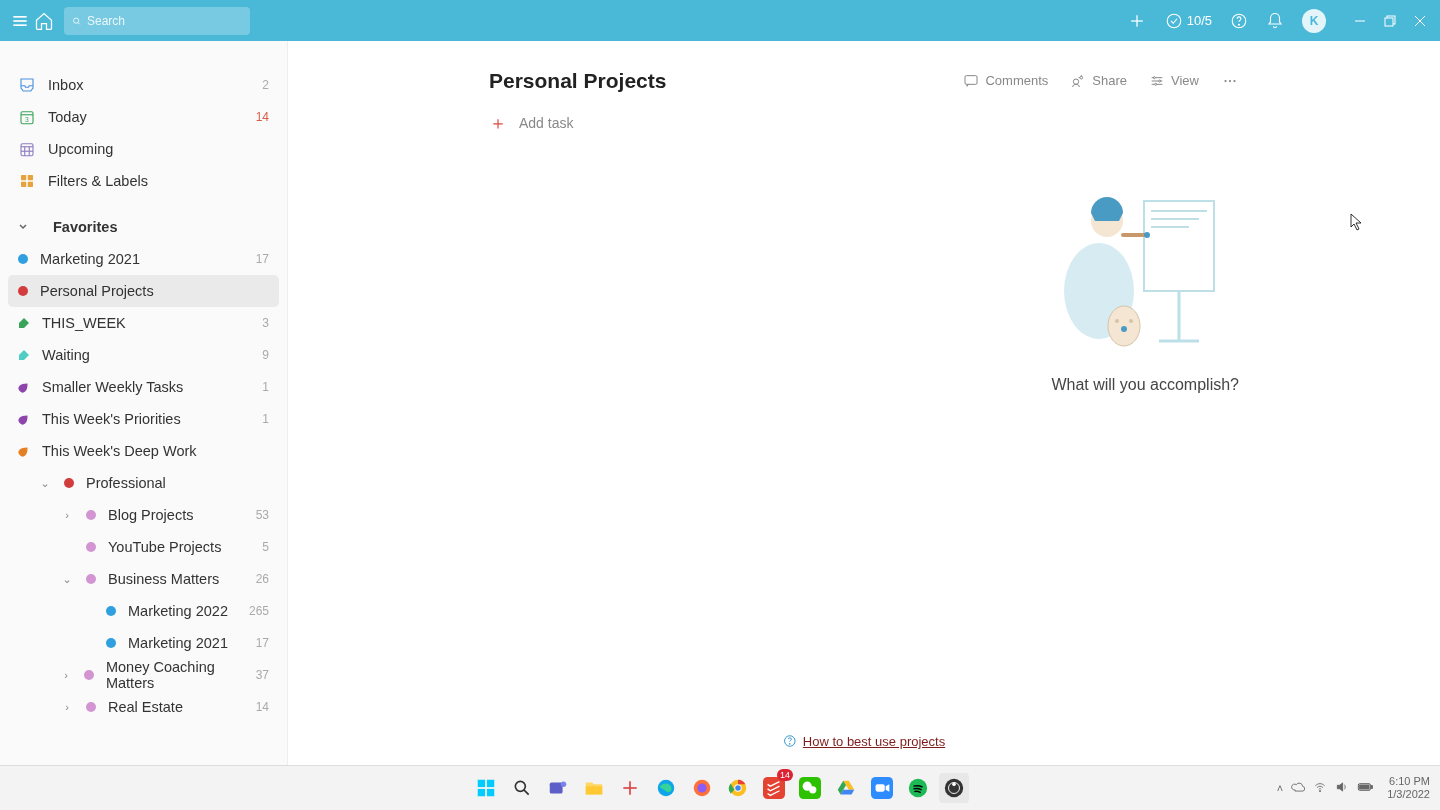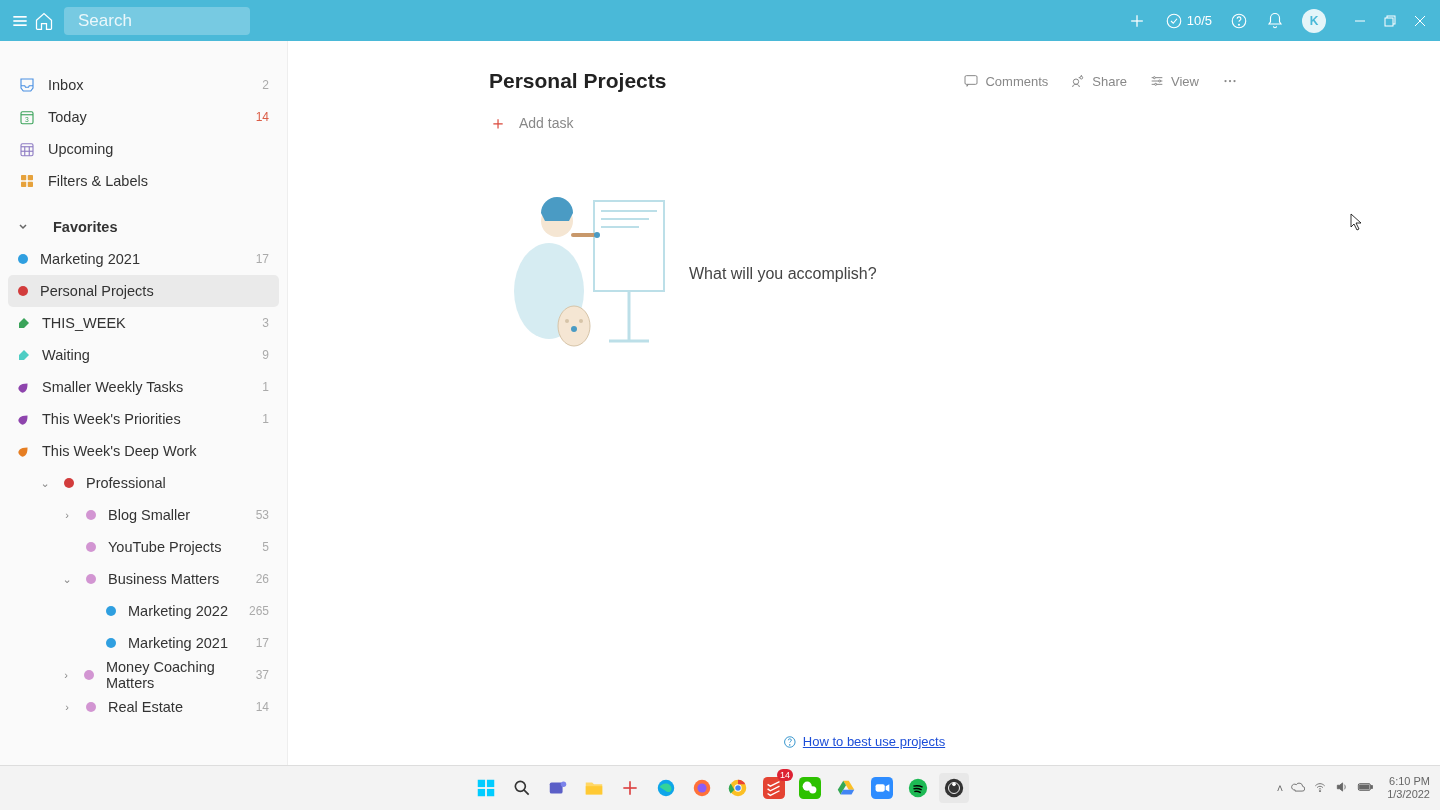--- a/index.html
+++ b/index.html
@@ -2,21 +2,21 @@
 <html><head>
 <meta charset="utf-8">
 <style>
 * { margin: 0; padding: 0; box-sizing: border-box; font-family: -apple-system, "Segoe UI", sans-serif; }
 html, body { width: 1440px; height: 810px; overflow: hidden; background: #f5f5f5; }
 
 
 .topbar { height: 41px; background: #4ab9d8; display: flex; align-items: center; padding: 0 10px; color: #fff; }
 .topbar .left { display: flex; align-items: center; gap: 4px; }
 .topbar .search { display: flex; align-items: center; background: rgba(255,255,255,0.25); border-radius: 4px; height: 28px; width: 186px; margin-left: 6px; padding: 0 8px; gap: 6px; }
-.topbar .search input { border: none; background: transparent; outline: none; color: #fff; font-size: 17px; flex: 1; }
+.topbar .search input { border: none; background: transparent; outline: none; color: #fff; font-size: 12px; flex: 1; }
 .topbar .search input::placeholder { color: rgba(255,255,255,0.85); }
 .topbar .right { margin-left: auto; display: flex; align-items: center; gap: 18px; padding-right: 4px; }
 .topbar .score { font-size: 13px; }
 .topbar .avatar { width: 24px; height: 24px; border-radius: 50%; background: rgba(255,255,255,0.85); color: #4ab9d8; display: flex; align-items: center; justify-content: center; font-weight: 600; font-size: 12px; }
 .topbar .win-controls { display: flex; gap: 18px; margin-left: 10px; }
 .icon-btn { display: inline-flex; align-items: center; justify-content: flex-start; cursor: pointer; }
 .icon-btn svg { display: block; }
 
 
 .app { display: flex; height: 724px; background: #fff; }
@@ -37,26 +37,26 @@
 .indent-2 { padding-left: 52px; }
 .indent-3 { padding-left: 72px; text-align: right; }
 .proj-chev { width: 14px; display: inline-flex; justify-content: center; color: #888; font-size: 11px; }
 
 
 .main { flex: 1; padding: 28px 0 0 0; display: flex; flex-direction: column; align-items: center; position: relative; }
 .main-inner { width: 750px; }
 .main-header { display: flex; align-items: center; margin-bottom: 12px; }
 .main-title { font-size: 21px; font-weight: 700; color: #222; }
 .main-actions { margin-left: auto; display: flex; gap: 22px; color: #888; font-size: 13px; align-items: center; }
-.main-actions .act { display: flex; align-items: center; gap: 6px; cursor: pointer; }
+.main-actions .act { display: flex; align-items: flex-start; gap: 6px; cursor: pointer; }
 .add-task { display: flex; align-items: center; gap: 12px; color: #888; font-size: 14px; height: 36px; cursor: pointer; }
 .add-task .plus { color: #db4c3f; font-size: 18px; line-height: 1; }
-.empty { margin-top: 30px; display: flex; flex-direction: row; align-items: center; }
+.empty { margin-top: 30px; display: flex; flex-direction: column; align-items: flex-end; }
 .empty-caption { margin-top: 20px; font-size: 16px; color: #444; }
-.help-link { position: absolute; bottom: 16px; left: 50%; transform: translateX(-50%); display: flex; align-items: flex-end; gap: 6px; color: #1d4ed8; font-size: 13px; text-decoration: underline; cursor: pointer; }
+.help-link { position: absolute; bottom: 16px; left: 50%; transform: translateX(-50%); display: flex; align-items: flex-start; gap: 6px; color: #7f1d1d; font-size: 13px; text-decoration: underline; cursor: pointer; }
 
 
 .taskbar { height: 45px; background: #f3f3f3; border-top: 1px solid #ddd; display: flex; align-items: center; padding: 0 10px; }
 .taskbar .center { position: absolute; left: 50%; transform: translateX(-50%); display: flex; align-items: center; gap: 6px; }
 .tb-icon { width: 30px; height: 30px; border-radius: 4px; display: flex; align-items: center; justify-content: center; cursor: pointer; font-size: 16px; position: relative; }
 .tb-icon.active { background: #e8e8e8; }
 .tb-badge { position: absolute; top: -4px; right: -4px; background: #d23; color: #fff; font-size: 9px; border-radius: 8px; padding: 0 3px; line-height: 12px; }
 .taskbar .tray { margin-left: auto; display: flex; align-items: center; gap: 8px; color: #666; font-size: 11px; }
 .taskbar .clock { text-align: right; line-height: 1.2; margin-left: 6px; }
 
@@ -244,21 +244,21 @@
     <div id="proj-slot">
         <div class="sidebar-row indent-1">
           <span class="proj-chev">⌄</span>
           <span class="dot" style="background:#d23c3c"></span>
           <span>Professional</span>
           <span class="count"></span>
         </div>
         <div class="sidebar-row indent-2">
           <span class="proj-chev">›</span>
           <span class="dot" style="background:#d295d2"></span>
-          <span>Blog Smaller</span>
+          <span>Blog Projects</span>
           <span class="count">53</span>
         </div>
         <div class="sidebar-row indent-2">
           <span class="proj-chev"></span>
           <span class="dot" style="background:#d295d2"></span>
           <span>YouTube Projects</span>
           <span class="count">5</span>
         </div>
         <div class="sidebar-row indent-2">
           <span class="proj-chev">⌄</span>

